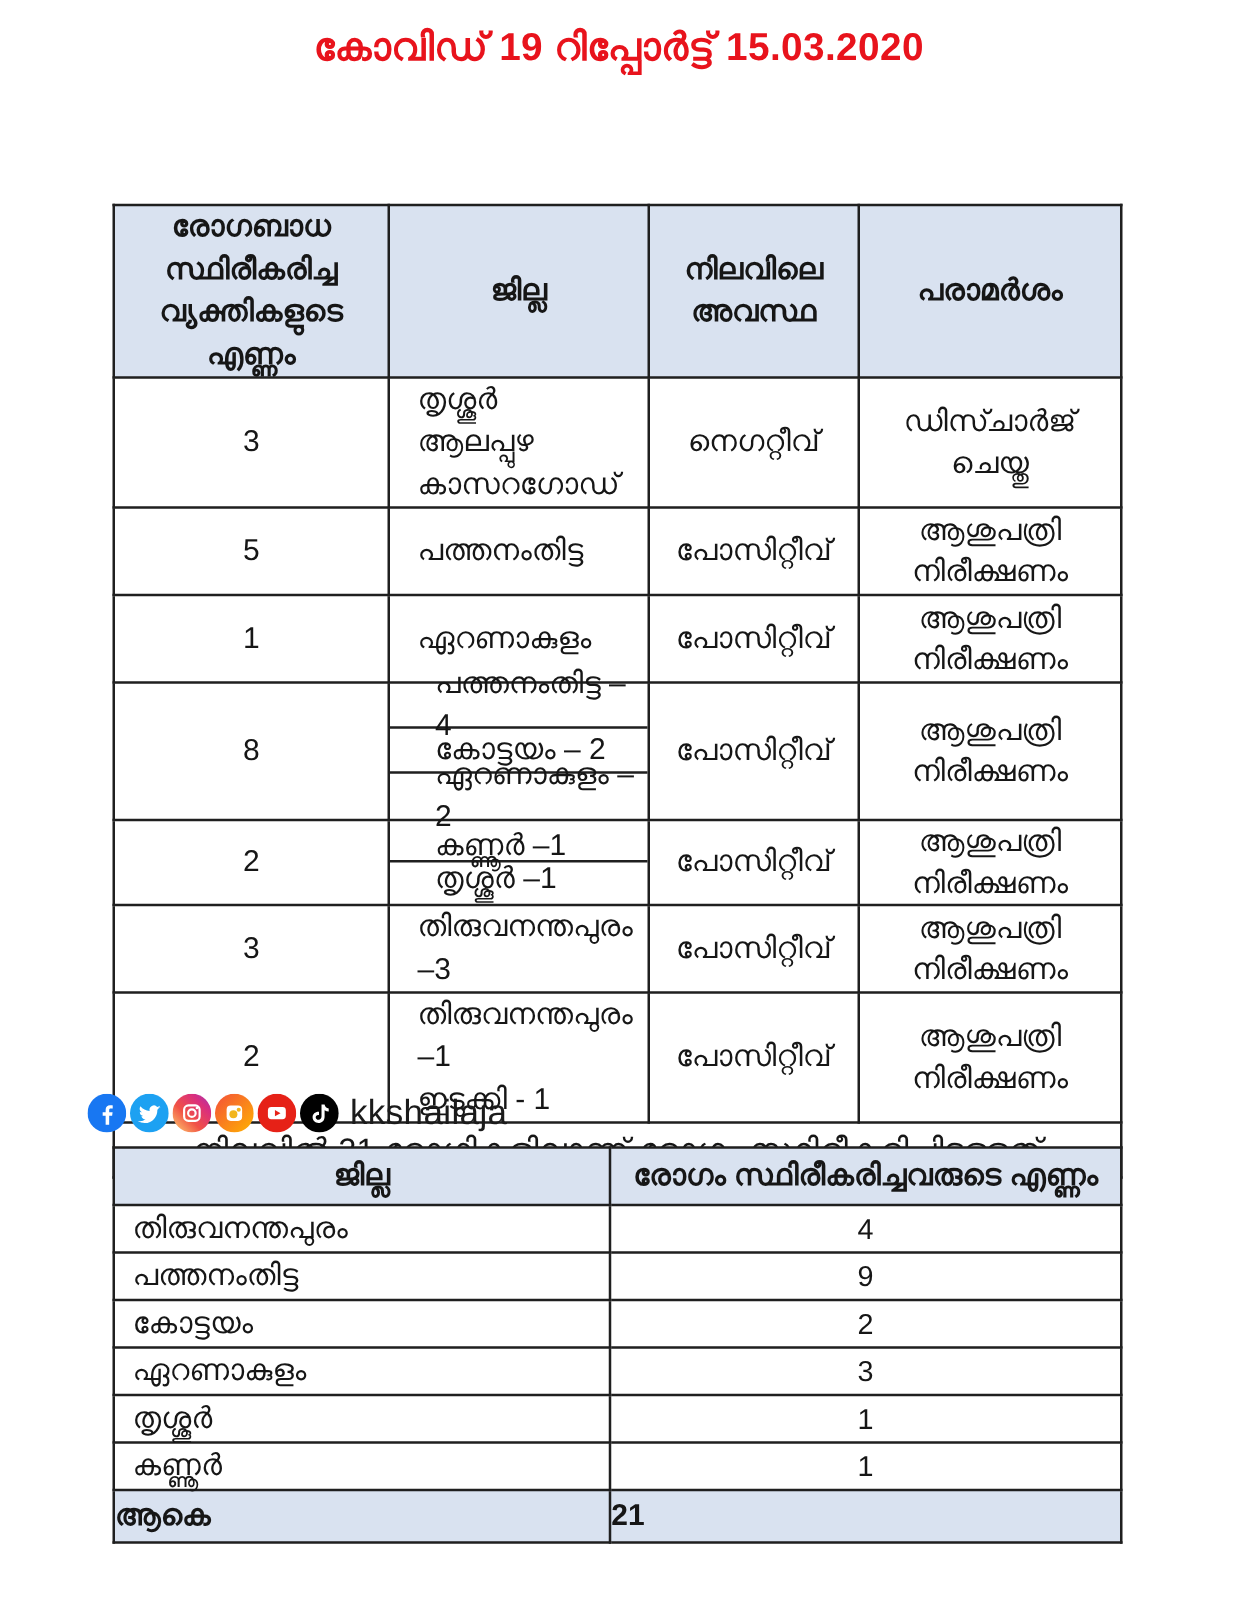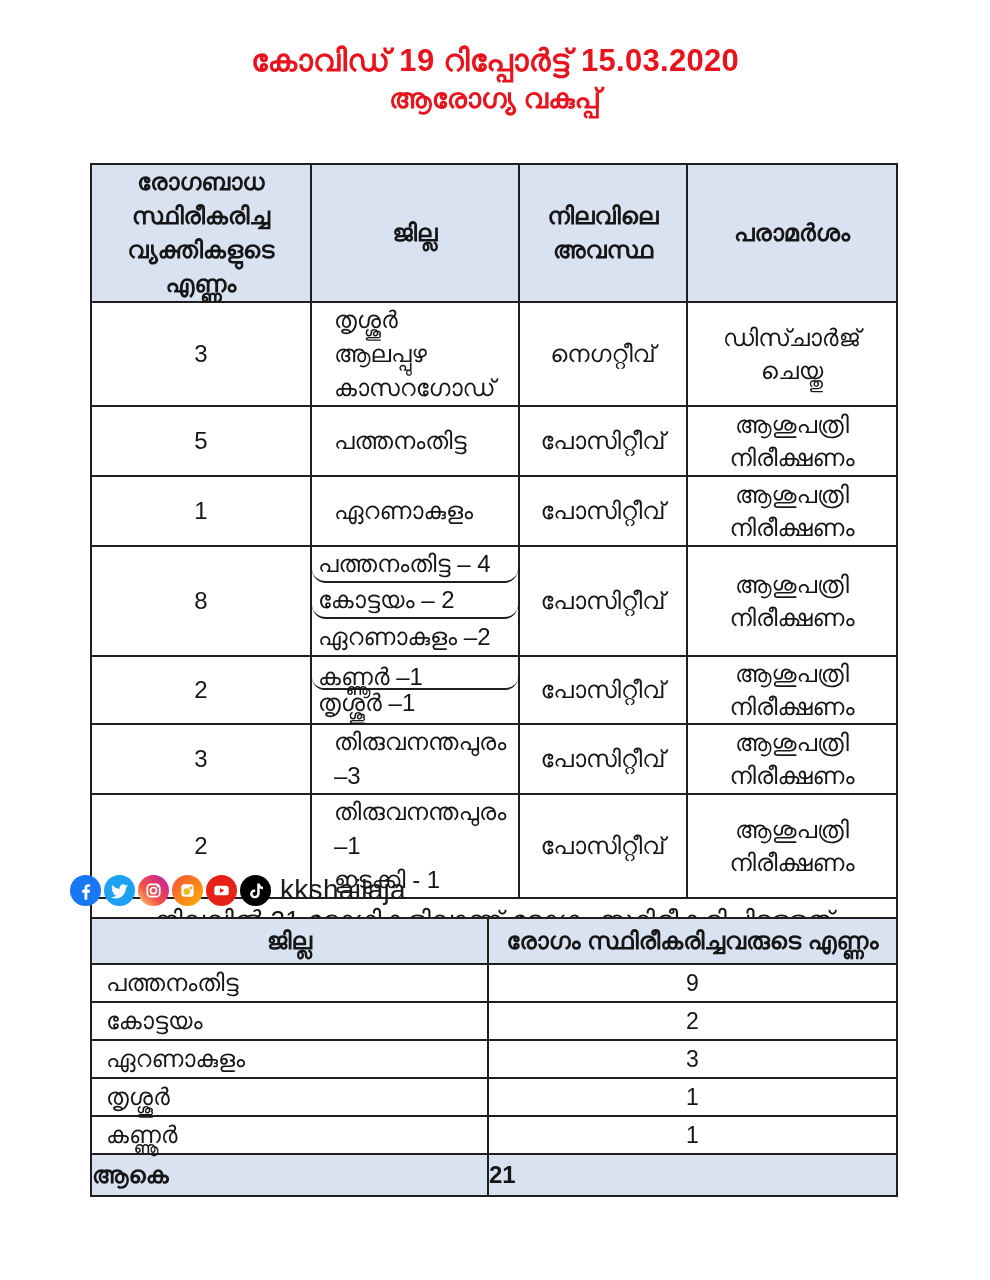--- a/index.html
+++ b/index.html
@@ -4,21 +4,21 @@
 <style>
   * { margin:0; padding:0; box-sizing:border-box; }
   html,body { background:#ffffff; }
   .page {
     position:relative; width:990px; height:1280px; margin:0 auto;
     background:#ffffff; overflow:hidden;
     font-family:"Liberation Sans", sans-serif;
     color:var(--text,#161616);
   }
   
-  .titles { text-align:center; padding-top:41px; }
+  .titles { text-align:center; padding-top:18px; }
   .title-main {
     color:var(--red,#e8131c); font-size:31px; font-weight:700; line-height:40px;
     letter-spacing:.3px;
   }
   .title-sub {
     color:var(--red,#e8131c); font-size:28px; font-weight:700; line-height:36px;
   }
   .summary-line {
     margin-top:14px; color:var(--maroon,#3f1410); font-size:31px; font-weight:700;
     line-height:38px; letter-spacing:.2px;
@@ -30,23 +30,22 @@
   .case-table { position:absolute; left:90px; top:163px; width:806px; }
   .case-table th {
     background:var(--hblue,#d9e2f0); font-weight:600; font-size:24px;
     text-align:center; height:104px; line-height:34px; padding:0 6px;
   }
   .case-table td { font-size:24px; font-weight:500; }
   .count-cell  { text-align:center; font-size:23px; font-weight:400; }
   .district-cell { padding-left:22px; line-height:34px; }
   .district-cell.divided { padding:0; }
   .divided .district-line {
-    display:flex; align-items:center; padding-left:6px;
+    display:flex; align-items:center; padding-left:36px;
     border-bottom:2px solid var(--border,#1f1f1f);
-    border-radius:14px;
   }
   .divided .district-line:last-child { border-bottom:none; }
   .status-cell { text-align:center; }
   .remark-cell { text-align:center; line-height:33px; padding:0 4px; }
   .case-table tbody tr:nth-child(1) td { height:103px; }
   .case-table tbody tr:nth-child(2) td,
   .case-table tbody tr:nth-child(3) td { height:70px; }
   .case-table tbody tr:nth-child(4) td { height:108px; }
   .case-table tbody tr:nth-child(4) .district-line { height:36px; }
   .case-table tbody tr:nth-child(5) td { height:68px; }
@@ -82,21 +81,20 @@
     background:var(--hblue,#d9e2f0); height:42px; text-align:left; font-weight:700;
   }
 </style>
 </head>
 <body>
 
 <div class="page" style="--red: #e8131c; --maroon: #3f1410; --hblue: #d9e2f0; --border: #1f1f1f; --text: #161616;">
 
   <div class="titles">
     <div class="title-main">കോവിഡ് 19 റിപ്പോർട്ട് 15.03.2020</div>
-    <div class="title-sub">ആരോഗ്യ വകുപ്പ്</div>
   </div>
 
   <table class="case-table">
     <colgroup>
       <col style="width:220px">
         <col style="width:208px">
         <col style="width:168px">
         <col style="width:210px">
     </colgroup>
     <thead>
@@ -275,20 +273,24 @@
         <col style="width:409px">
     </colgroup>
     <thead>
       <tr>
         <th>ജില്ല</th>
         <th>രോഗം സ്ഥിരീകരിച്ചവരുടെ എണ്ണം</th>
       </tr>
     </thead>
     <tbody id="district-body">
         <tr>
+          <td class="d-name">തിരുവനന്തപുരം</td>
+          <td class="d-count">4</td>
+        </tr>
+        <tr>
           <td class="d-name">പത്തനംതിട്ട</td>
           <td class="d-count">9</td>
         </tr>
         <tr>
           <td class="d-name">കോട്ടയം</td>
           <td class="d-count">2</td>
         </tr>
         <tr>
           <td class="d-name">ഏറണാകുളം</td>
           <td class="d-count">3</td>

